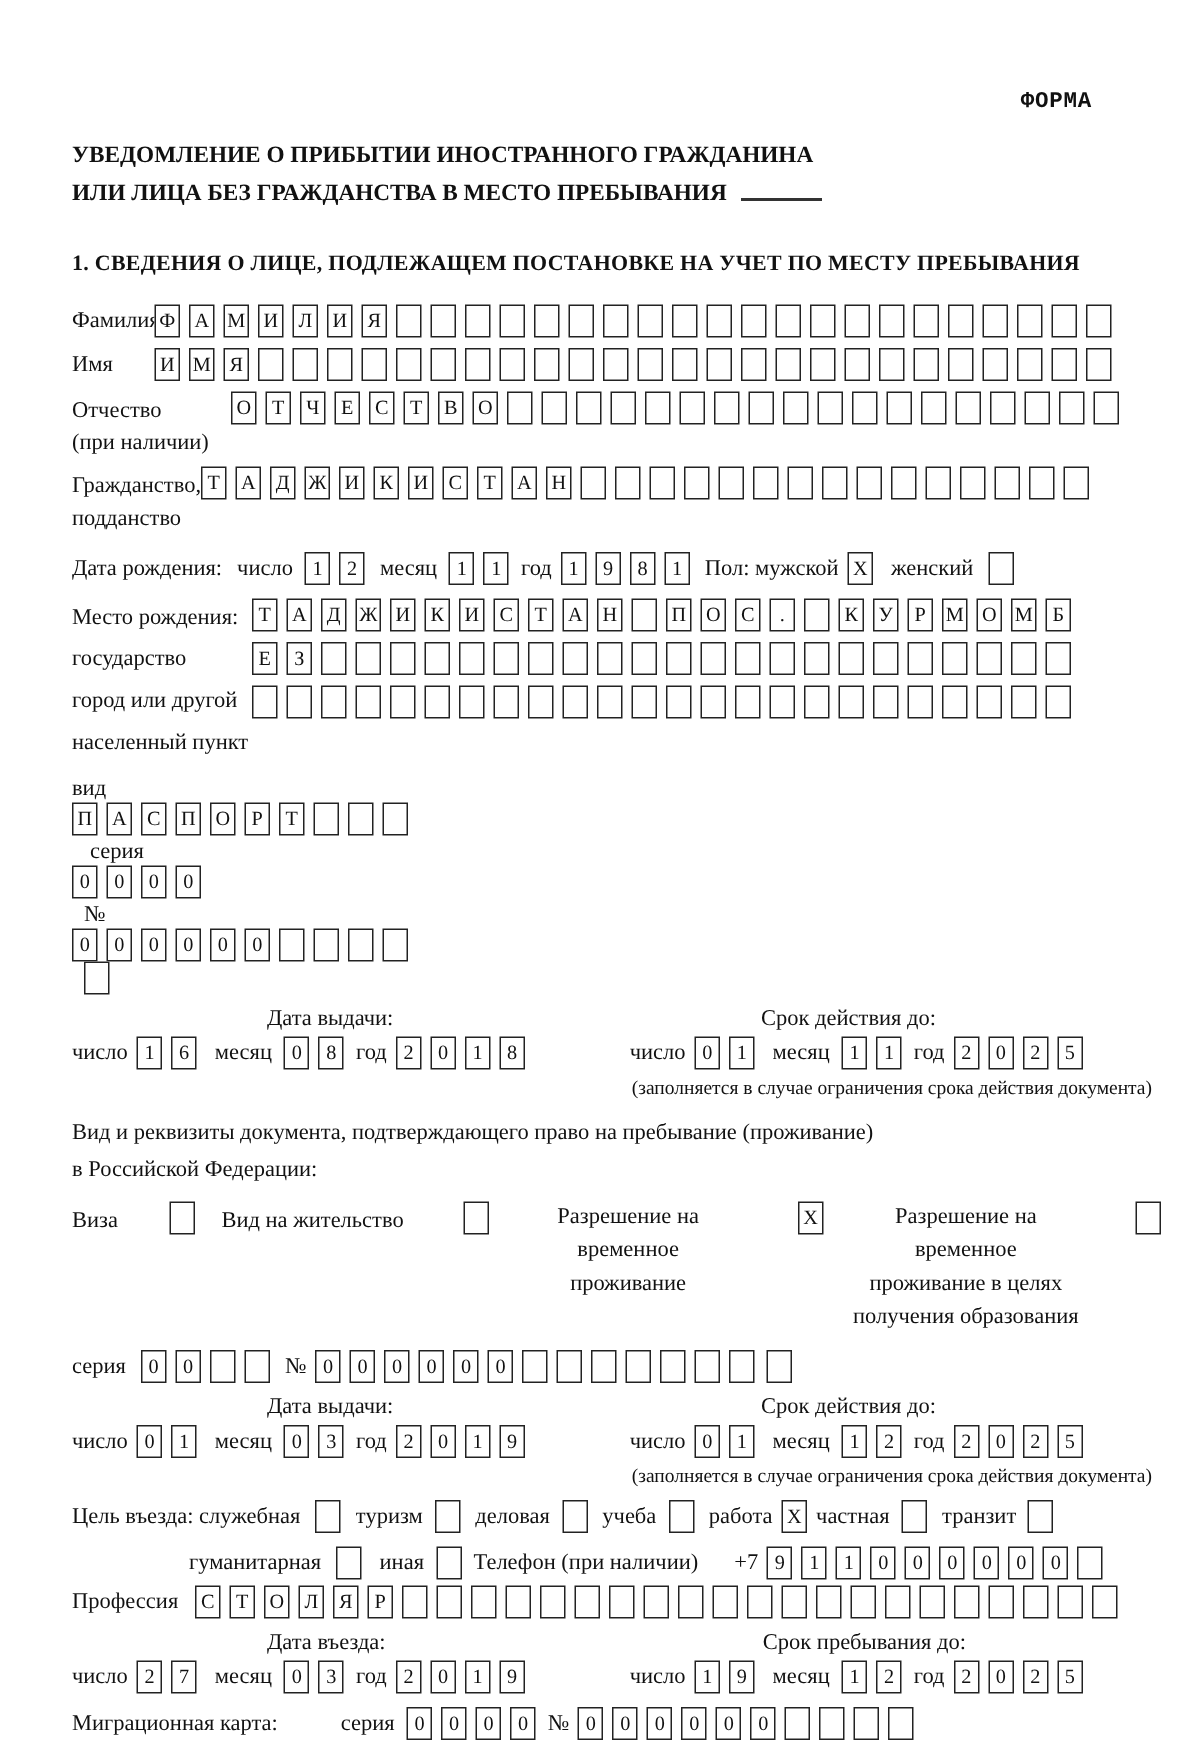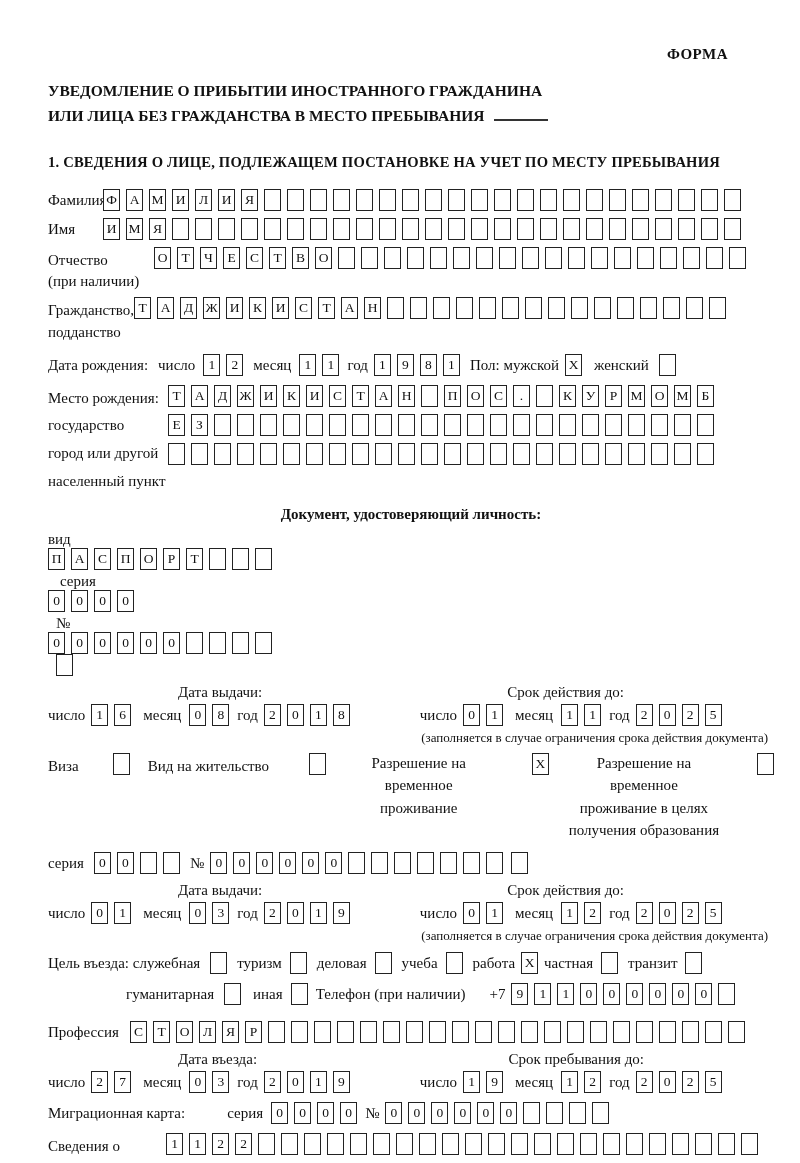--- a/index.html
+++ b/index.html
@@ -4,21 +4,21 @@
 <style>
   html,body{margin:0;padding:0;background:#fff;}
   body{width:800px;height:1163px;font-family:"Liberation Serif","DejaVu Serif",serif;
        color:#111;font-size:15px;overflow:hidden;}
   .sheet{padding:34px 26px 0 48px;box-sizing:border-box;width:800px;}
 
   
   .appendix{margin-left:572px;line-height:1.35;font-size:14px;white-space:nowrap;}
   .appendix .small{font-size:13px;}
   .appendix .gap{height:4px;}
-  .forma{font-weight:bold;text-align:right;margin:12px 46px 0 0;font-size:15px;letter-spacing:.5px;}
+  .forma{font-weight:bold;text-align:right;margin:25px 46px 0 0;font-size:15px;letter-spacing:.5px;font-family:Liberation Mono, monospace;}
   .title{text-align:left;font-weight:bold;font-size:15.5px;line-height:1.55;margin-top:16px;}
   .title-underline{display:inline-block;width:54px;border-bottom:2.2px solid #333;
        height:1em;margin-left:10px;vertical-align:baseline;}
   .section-title{font-weight:bold;font-size:14.6px;margin-top:26px;letter-spacing:.2px;}
 
   
   .frow{display:flex;align-items:flex-start;margin-top:7px;}
   .cells{display:flex;gap:6px;flex:0 0 auto;}
   .cell{width:15px;height:20px;border:1.6px solid #222;display:inline-flex;flex:0 0 auto;
         align-items:center;justify-content:center;font-size:13.5px;line-height:1;background:#fff;}
@@ -306,21 +306,20 @@
           <span class="cell"></span>
           <span class="cell"></span>
           <span class="cell"></span>
           <span class="cell"></span>
           <span class="cell"></span>
           <span class="cell"></span>
         </span>
     </div>
   </div>
 
-  <div class="center-head">Документ, удостоверяющий личность:</div>
 
   <div class="frow" style="margin-top:5px;flex-direction:column;">
     <span class="lbl" style="width:50px;">вид</span>
     <span class="cells">
         <span class="cell">П</span>
         <span class="cell">А</span>
         <span class="cell">С</span>
         <span class="cell">П</span>
         <span class="cell">О</span>
         <span class="cell">Р</span>
@@ -389,20 +388,24 @@
     <span class="lbl ml8">год</span>
     <span class="cells ml6">
         <span class="cell">2</span>
         <span class="cell">0</span>
         <span class="cell">2</span>
         <span class="cell">5</span>
       </span>
   </div>
   <div class="note">(заполняется в случае ограничения срока действия документа)</div>
 
+  <div class="para">
+    <span>Вид и реквизиты документа, подтверждающего право на пребывание (проживание)</span><br>
+    <span>в Российской Федерации:</span>
+  </div>
 
   <div class="permit-row">
     <div class="permit-item">
       <span class="lbl" style="padding-top:6px;">Виза</span>
       <span class="cells pbox">
           <span class="cell"></span>
         </span>
     </div>
     <div class="permit-item" style="margin-left:18px;">
       <span class="lbl" style="padding-top:6px;">Вид на жительство</span>
@@ -550,21 +553,21 @@
         <span class="cell">0</span>
         <span class="cell">0</span>
         <span class="cell">0</span>
         <span class="cell">0</span>
         <span class="cell">0</span>
         <span class="cell">0</span>
         <span class="cell"></span>
       </span>
   </div>
 
-  <div class="frow" style="margin-top:16px;">
+  <div class="frow" style="margin-top:4px;">
     <span class="lbl" style="width:82px;">Профессия</span>
     <span class="cells">
         <span class="cell">С</span>
         <span class="cell">Т</span>
         <span class="cell">О</span>
         <span class="cell">Л</span>
         <span class="cell">Я</span>
         <span class="cell">Р</span>
         <span class="cell"></span>
         <span class="cell"></span>

